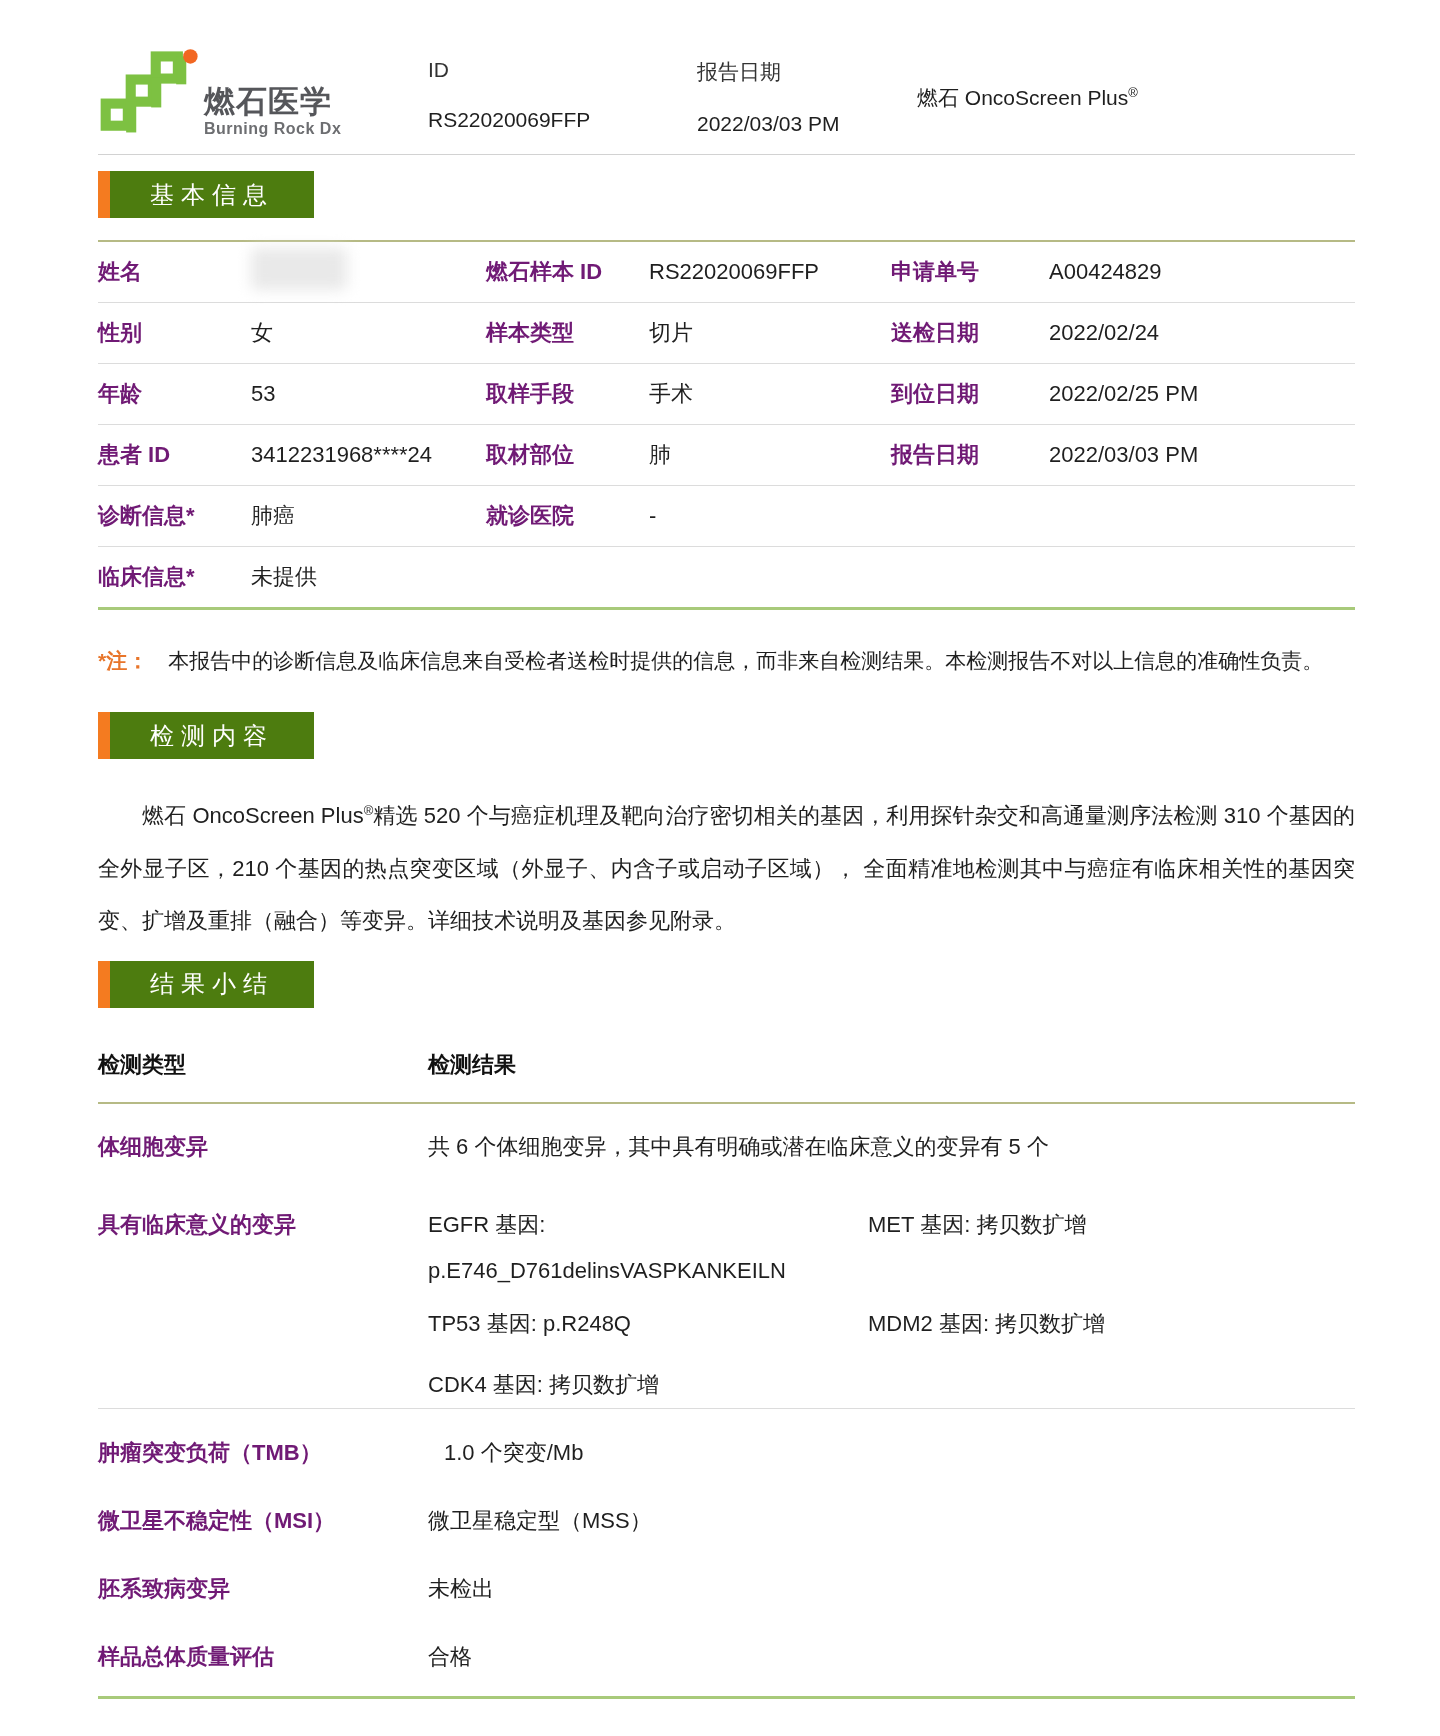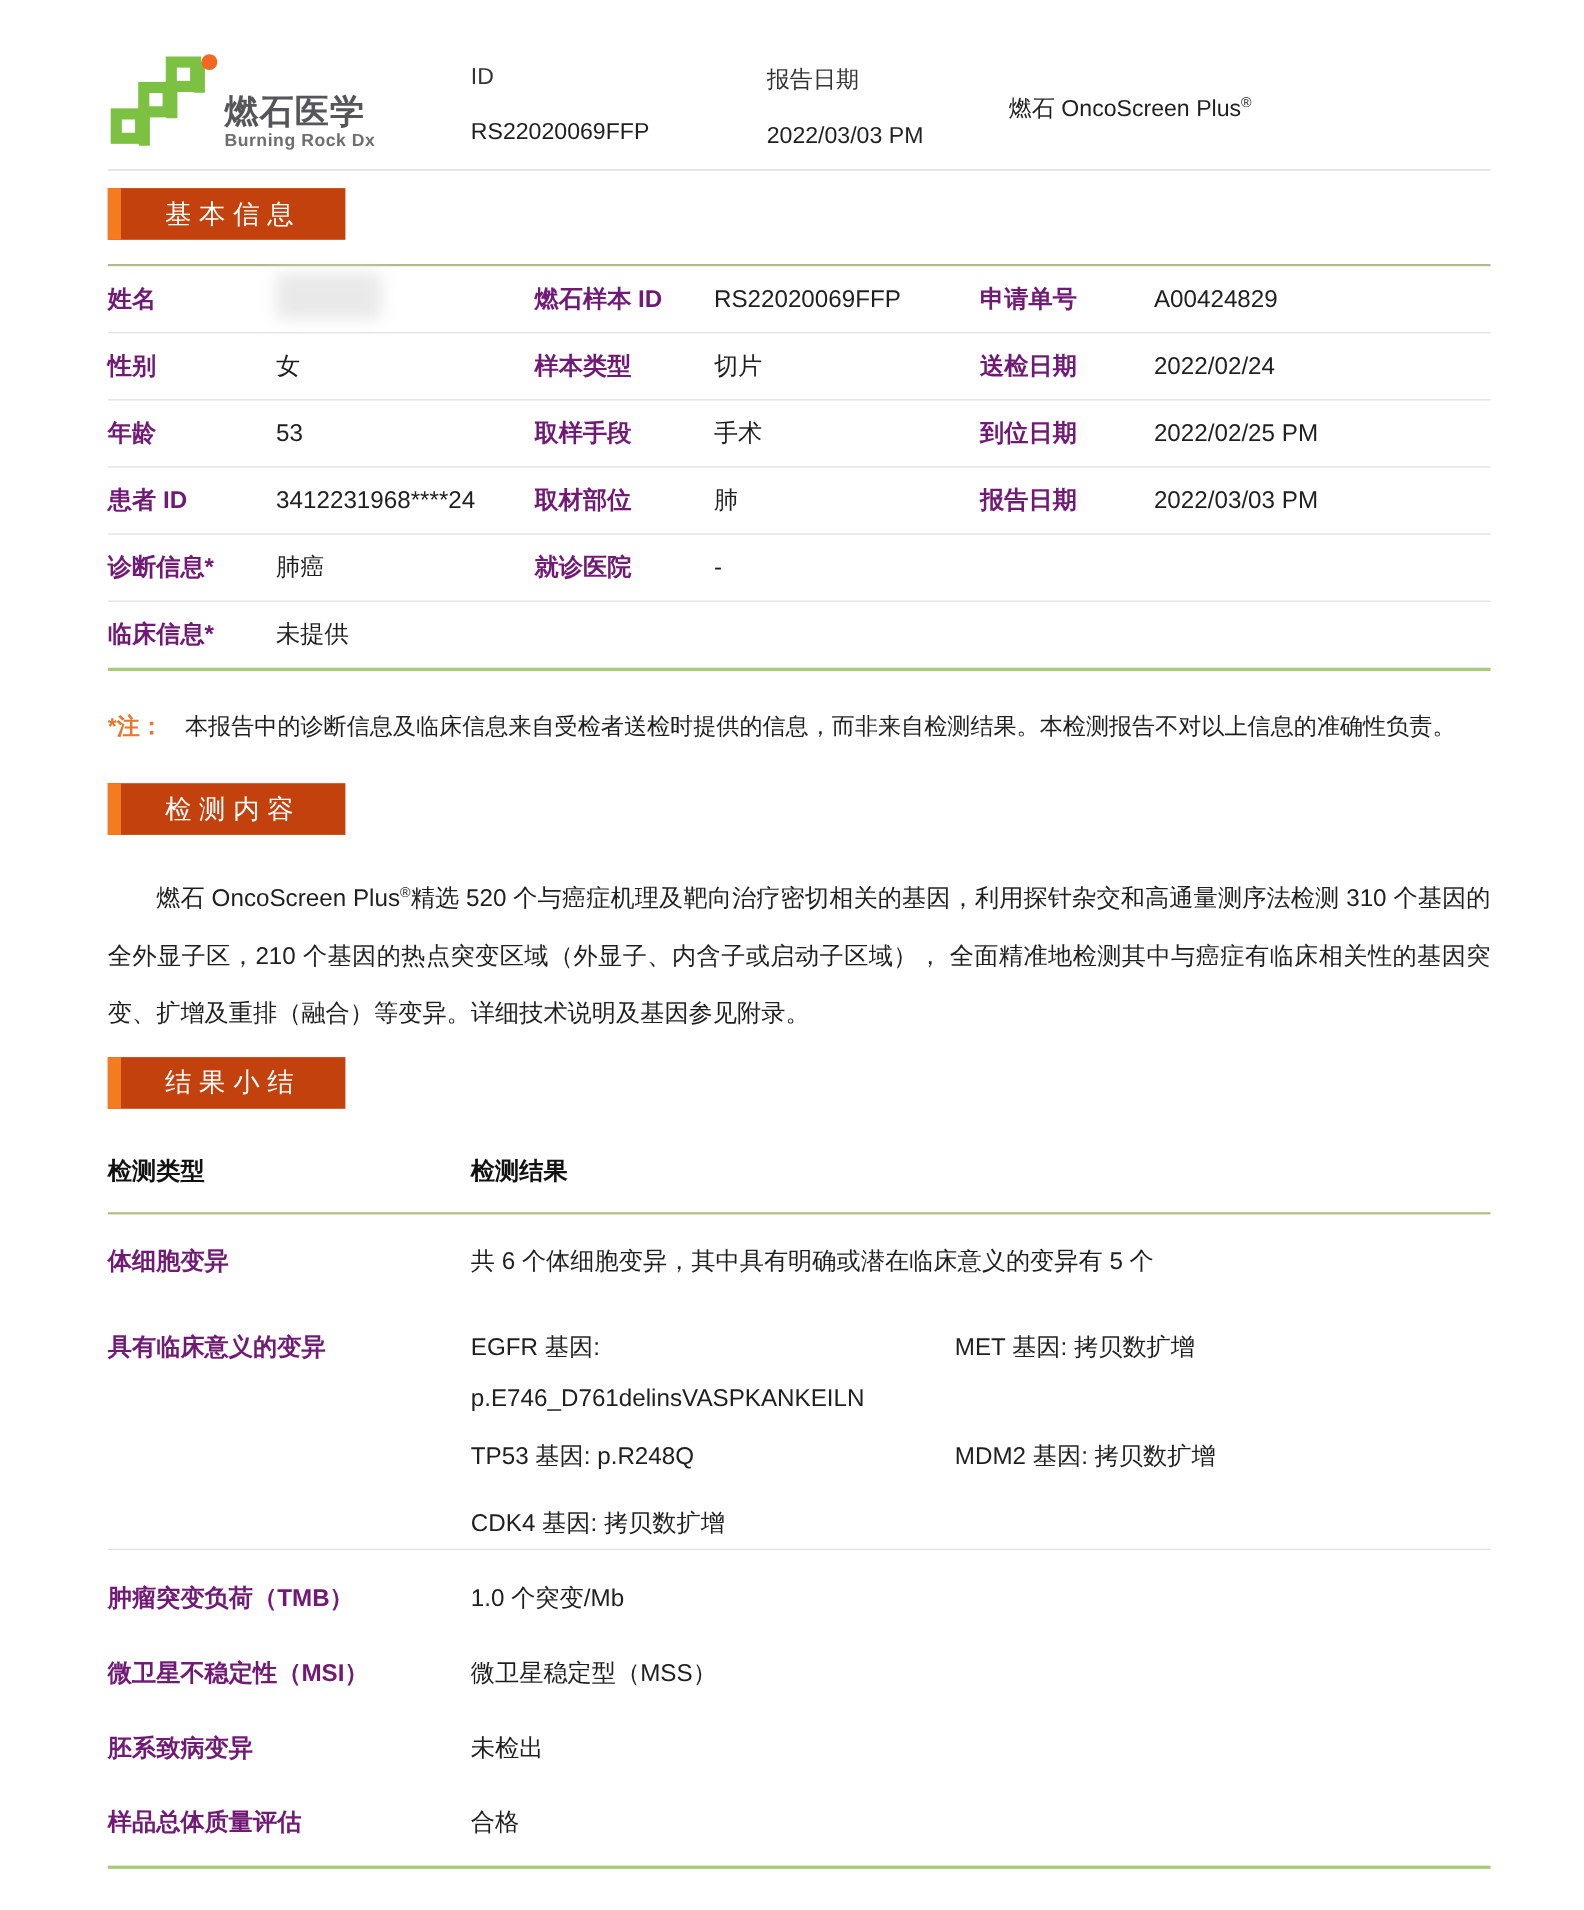--- a/index.html
+++ b/index.html
@@ -20,21 +20,21 @@
   .meta{flex:1;display:grid;grid-template-columns:269px 220px 1fr;padding-top:12px;}
   .m-label{font-size:21px;color:#333;}
   .m-value{font-size:21px;color:#1f1f1f;margin-top:26px;white-space:nowrap;}
   .m-value sup{font-size:13px;}
 
   .divider{border:none;border-top:1px solid #d2d2d2;margin:14px 0 0 0;}
 
   
   .badge{
     position:relative;display:inline-flex;align-items:center;justify-content:center;
-    background:#c2410c;color:#fff;height:47px;min-width:216px;box-sizing:border-box;
+    background:#4d7c0f;color:#fff;height:47px;min-width:216px;box-sizing:border-box;
     padding:0 34px 0 46px;font-size:24px;letter-spacing:7px;font-weight:400;
   }
   .badge::before{content:"";position:absolute;left:0;top:0;bottom:0;width:12px;background:#f47b20;}
   .badge-row{margin-top:16px;}
 
   
   .info-table{margin-top:22px;border-top:2px solid #b6ba85;border-bottom:3px solid #a8ca7a;}
   .info-row{display:grid;grid-template-columns:153px 235px 163px 242px 158px 1fr;align-items:center;min-height:60px;}
   .info-row + .info-row{border-top:1px solid #dcdcdc;}
   .lbl{font-size:22px;font-weight:700;color:#701a75;white-space:nowrap;}
@@ -54,21 +54,21 @@
 
   
   .sum-table{margin-top:42px;border-bottom:3px solid #a8ca7a;font-size:22px;}
   .sum-head{display:grid;grid-template-columns:330px 1fr;font-weight:700;color:#111;
     padding:0 0 22px 0;border-bottom:2px solid #b6ba85;}
   .sum-row{display:grid;grid-template-columns:330px 1fr;}
   .sum-row .lbl{align-self:start;}
   .row-somatic{padding:28px 0 24px 0;}
   .row-clinical{padding:24px 0 8px 0;border-bottom:1px solid #dcdcdc;}
   .row-plain{padding:19px 0;}
-  .row-first-plain{padding-top:29px;}
+  .row-first-plain{padding-top:29px;gap:16px;}
   .row-last-plain{padding-bottom:24px;}
   .variant-grid{display:grid;grid-template-columns:440px 1fr;}
   .vcell{white-space:nowrap;}
   .vpad-s{padding-top:18px;}
   .vpad-m{padding-top:25px;}
   .vpad-l{padding-top:31px;}
 </style>
 </head>
 <body>
 

